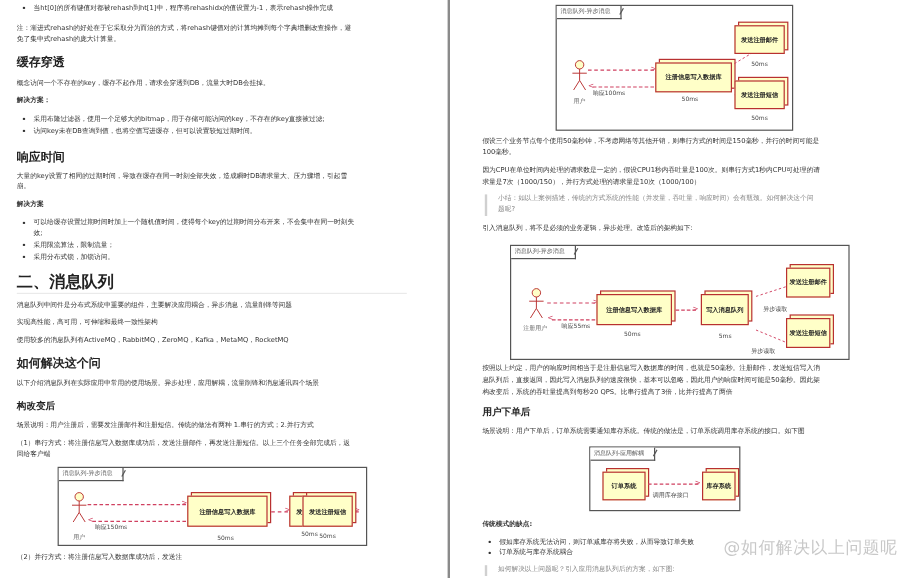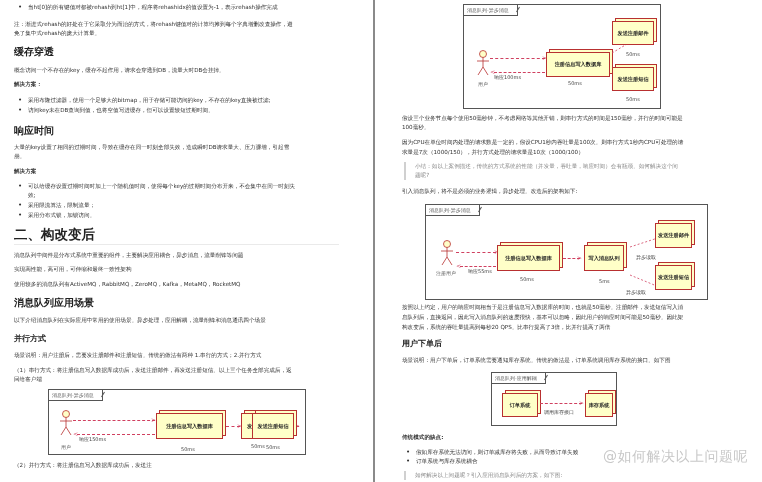--- a/index.html
+++ b/index.html
@@ -47,30 +47,30 @@
 
   <div class="h2" style="left:14px; top:124px;">响应时间</div>
   <div class="p" style="left:14px; top:143px;">大量的key设置了相同的过期时间，导致在缓存在同一时刻全部失效，造成瞬时DB请求量大、压力骤增，引起雪</div>
   <div class="p" style="left:14px; top:152px;">崩。</div>
   <div class="p" style="left:14px; top:167px; font-weight:bold;">解决方案</div>
   <div class="bullet" style="left:14px; top:182px;">可以给缓存设置过期时间时加上一个随机值时间，使得每个key的过期时间分布开来，不会集中在同一时刻失</div>
   <div class="p" style="left:28px; top:191px;">效;</div>
   <div class="bullet" style="left:14px; top:201px;">采用限流算法，限制流量；</div>
   <div class="bullet" style="left:14px; top:211px;">采用分布式锁，加锁访问。</div>
 
-  <div class="h1" style="left:14px; top:226px;">二、构改变后</div>
+  <div class="h1" style="left:14px; top:226px;">二、消息队列</div>
   <div class="h1-rule" style="left:14px; top:244px; width:325px;"></div>
   <div class="p" style="left:14px; top:251px;">消息队列中间件是分布式系统中重要的组件，主要解决应用耦合，异步消息，流量削锋等问题</div>
   <div class="p" style="left:14px; top:265px;">实现高性能，高可用，可伸缩和最终一致性架构</div>
   <div class="p" style="left:14px; top:280px;">使用较多的消息队列有ActiveMQ，RabbitMQ，ZeroMQ，Kafka，MetaMQ，RocketMQ</div>
 
-  <div class="h2" style="left:14px; top:296px;">消息队列应用场景</div>
+  <div class="h2" style="left:14px; top:296px;">如何解决这个问</div>
   <div class="p" style="left:14px; top:316px;">以下介绍消息队列在实际应用中常用的使用场景。异步处理，应用解耦，流量削锋和消息通讯四个场景</div>
 
-  <div class="h3" style="left:14px; top:333px;">并行方式</div>
+  <div class="h3" style="left:14px; top:333px;">构改变后</div>
   <div class="p" style="left:14px; top:351px;">场景说明：用户注册后，需要发注册邮件和注册短信。传统的做法有两种 1.串行的方式；2.并行方式</div>
   <div class="p" style="left:14px; top:366px;">（1）串行方式：将注册信息写入数据库成功后，发送注册邮件，再发送注册短信。以上三个任务全部完成后，返</div>
   <div class="p" style="left:14px; top:375px;">回给客户端</div>
 
   <div class="diagram" style="left:48px; top:389px; width:258px; height:66px;">
     <div class="frame-tag">消息队列-异步消息</div>
     <svg class="actor" style="left:10px; top:20px;" viewBox="0 0 14 28">
       <circle cx="7" cy="4" r="3.5" fill="#ffffc8" stroke="#b83030" stroke-width="0.8"></circle>
       <line x1="7" y1="7.5" x2="7" y2="17" stroke="#b83030" stroke-width="0.8"></line>
       <line x1="1" y1="11" x2="13" y2="11" stroke="#b83030" stroke-width="0.8"></line>

